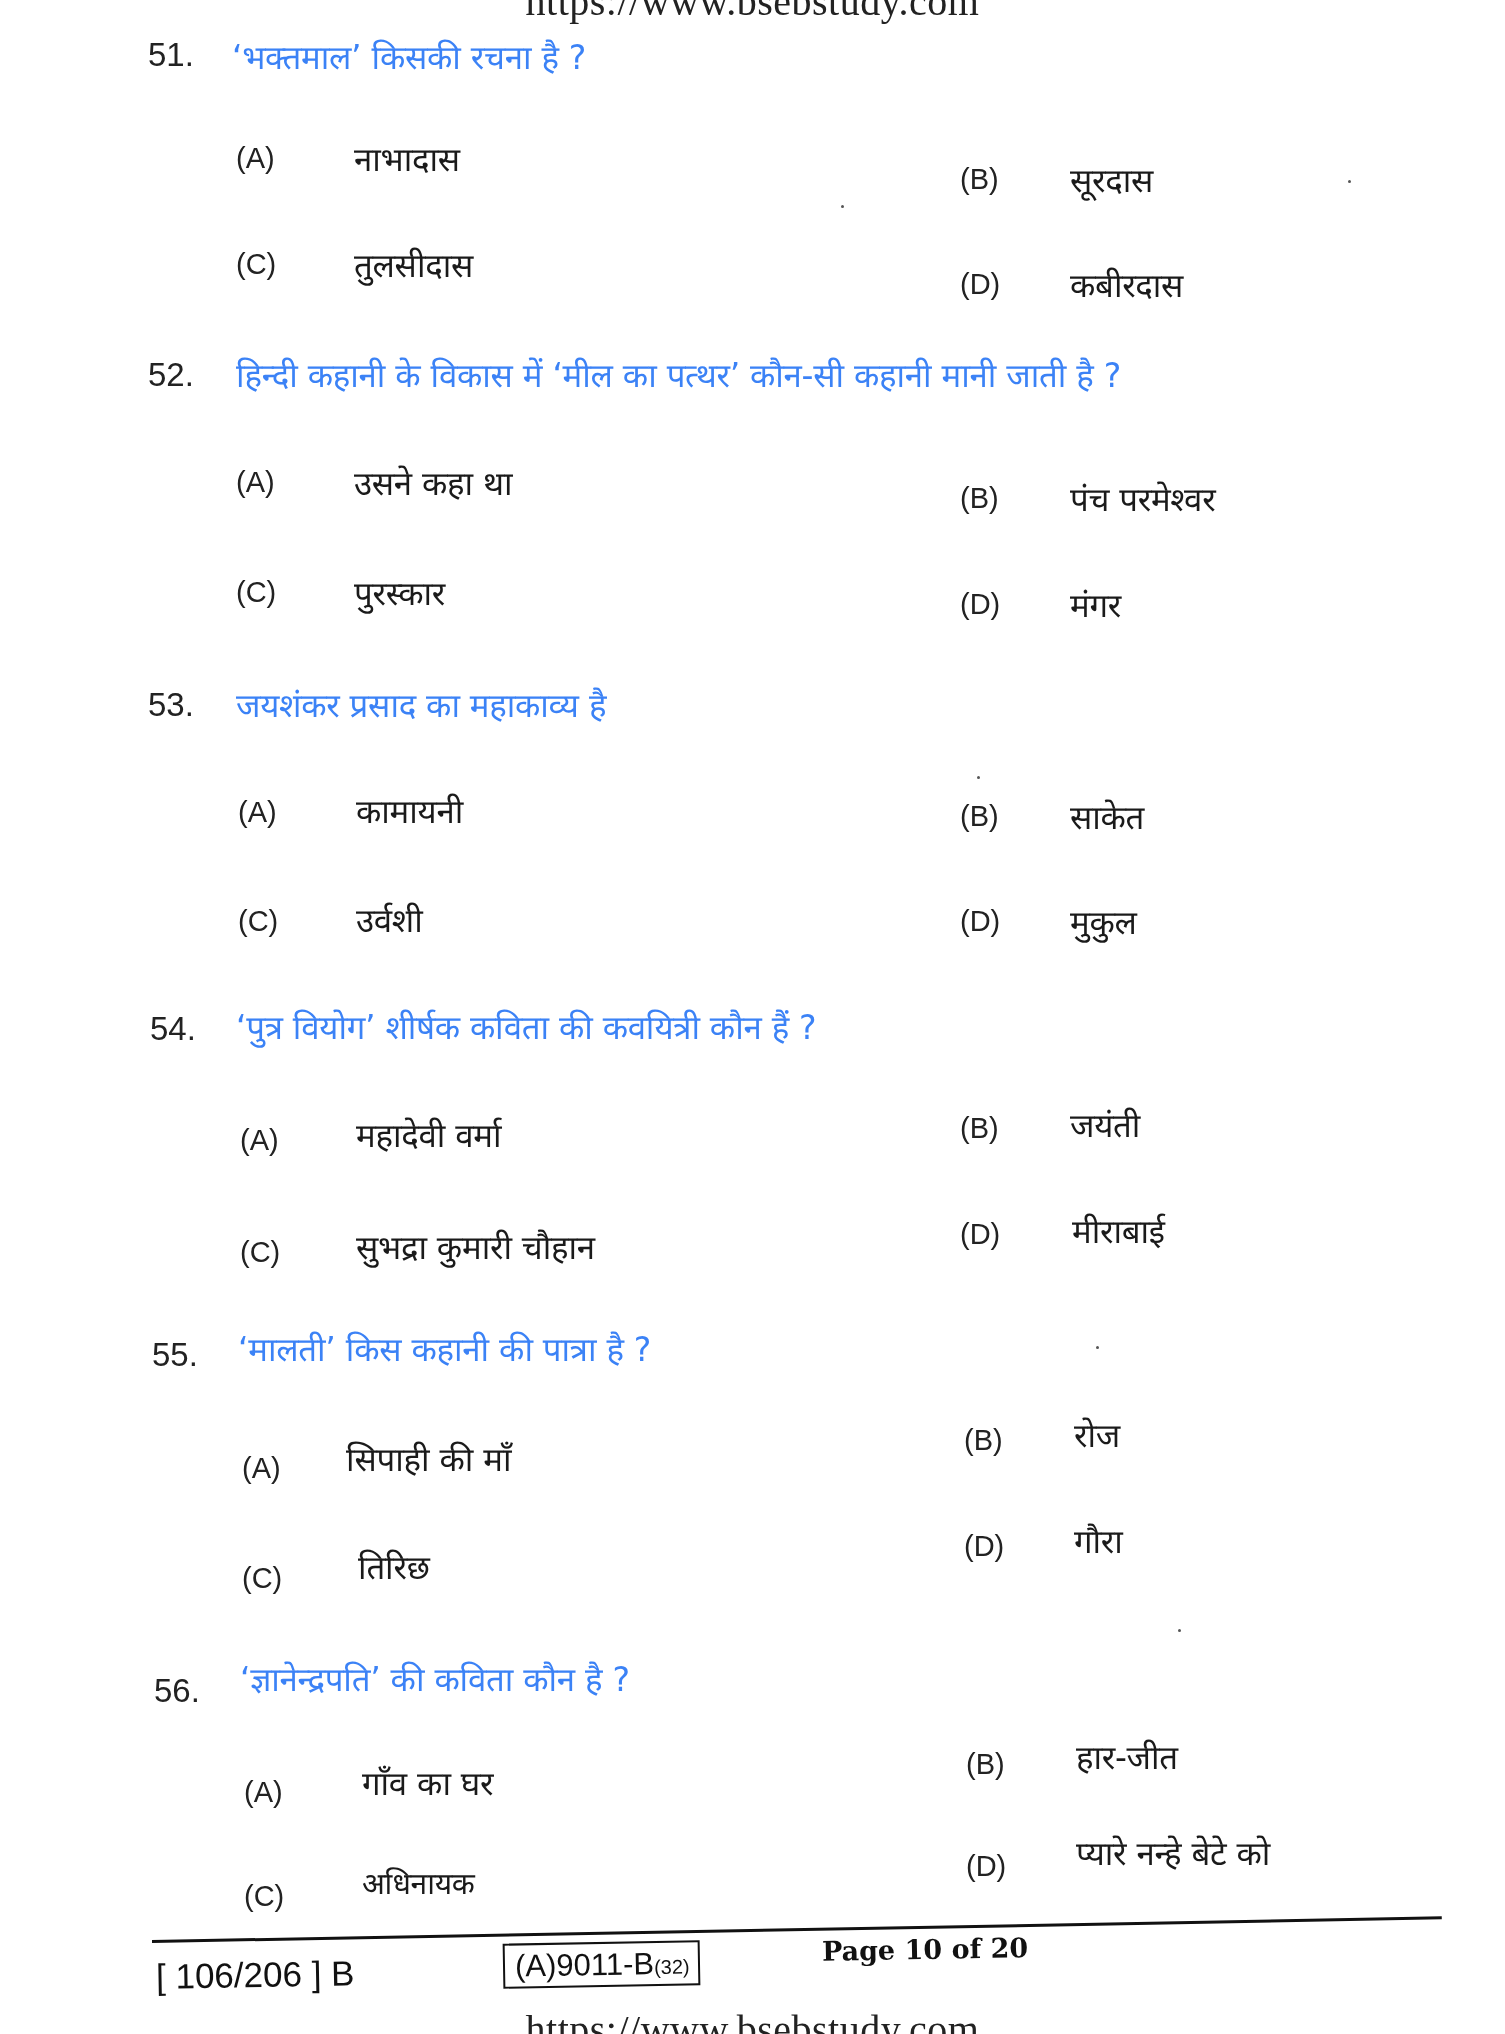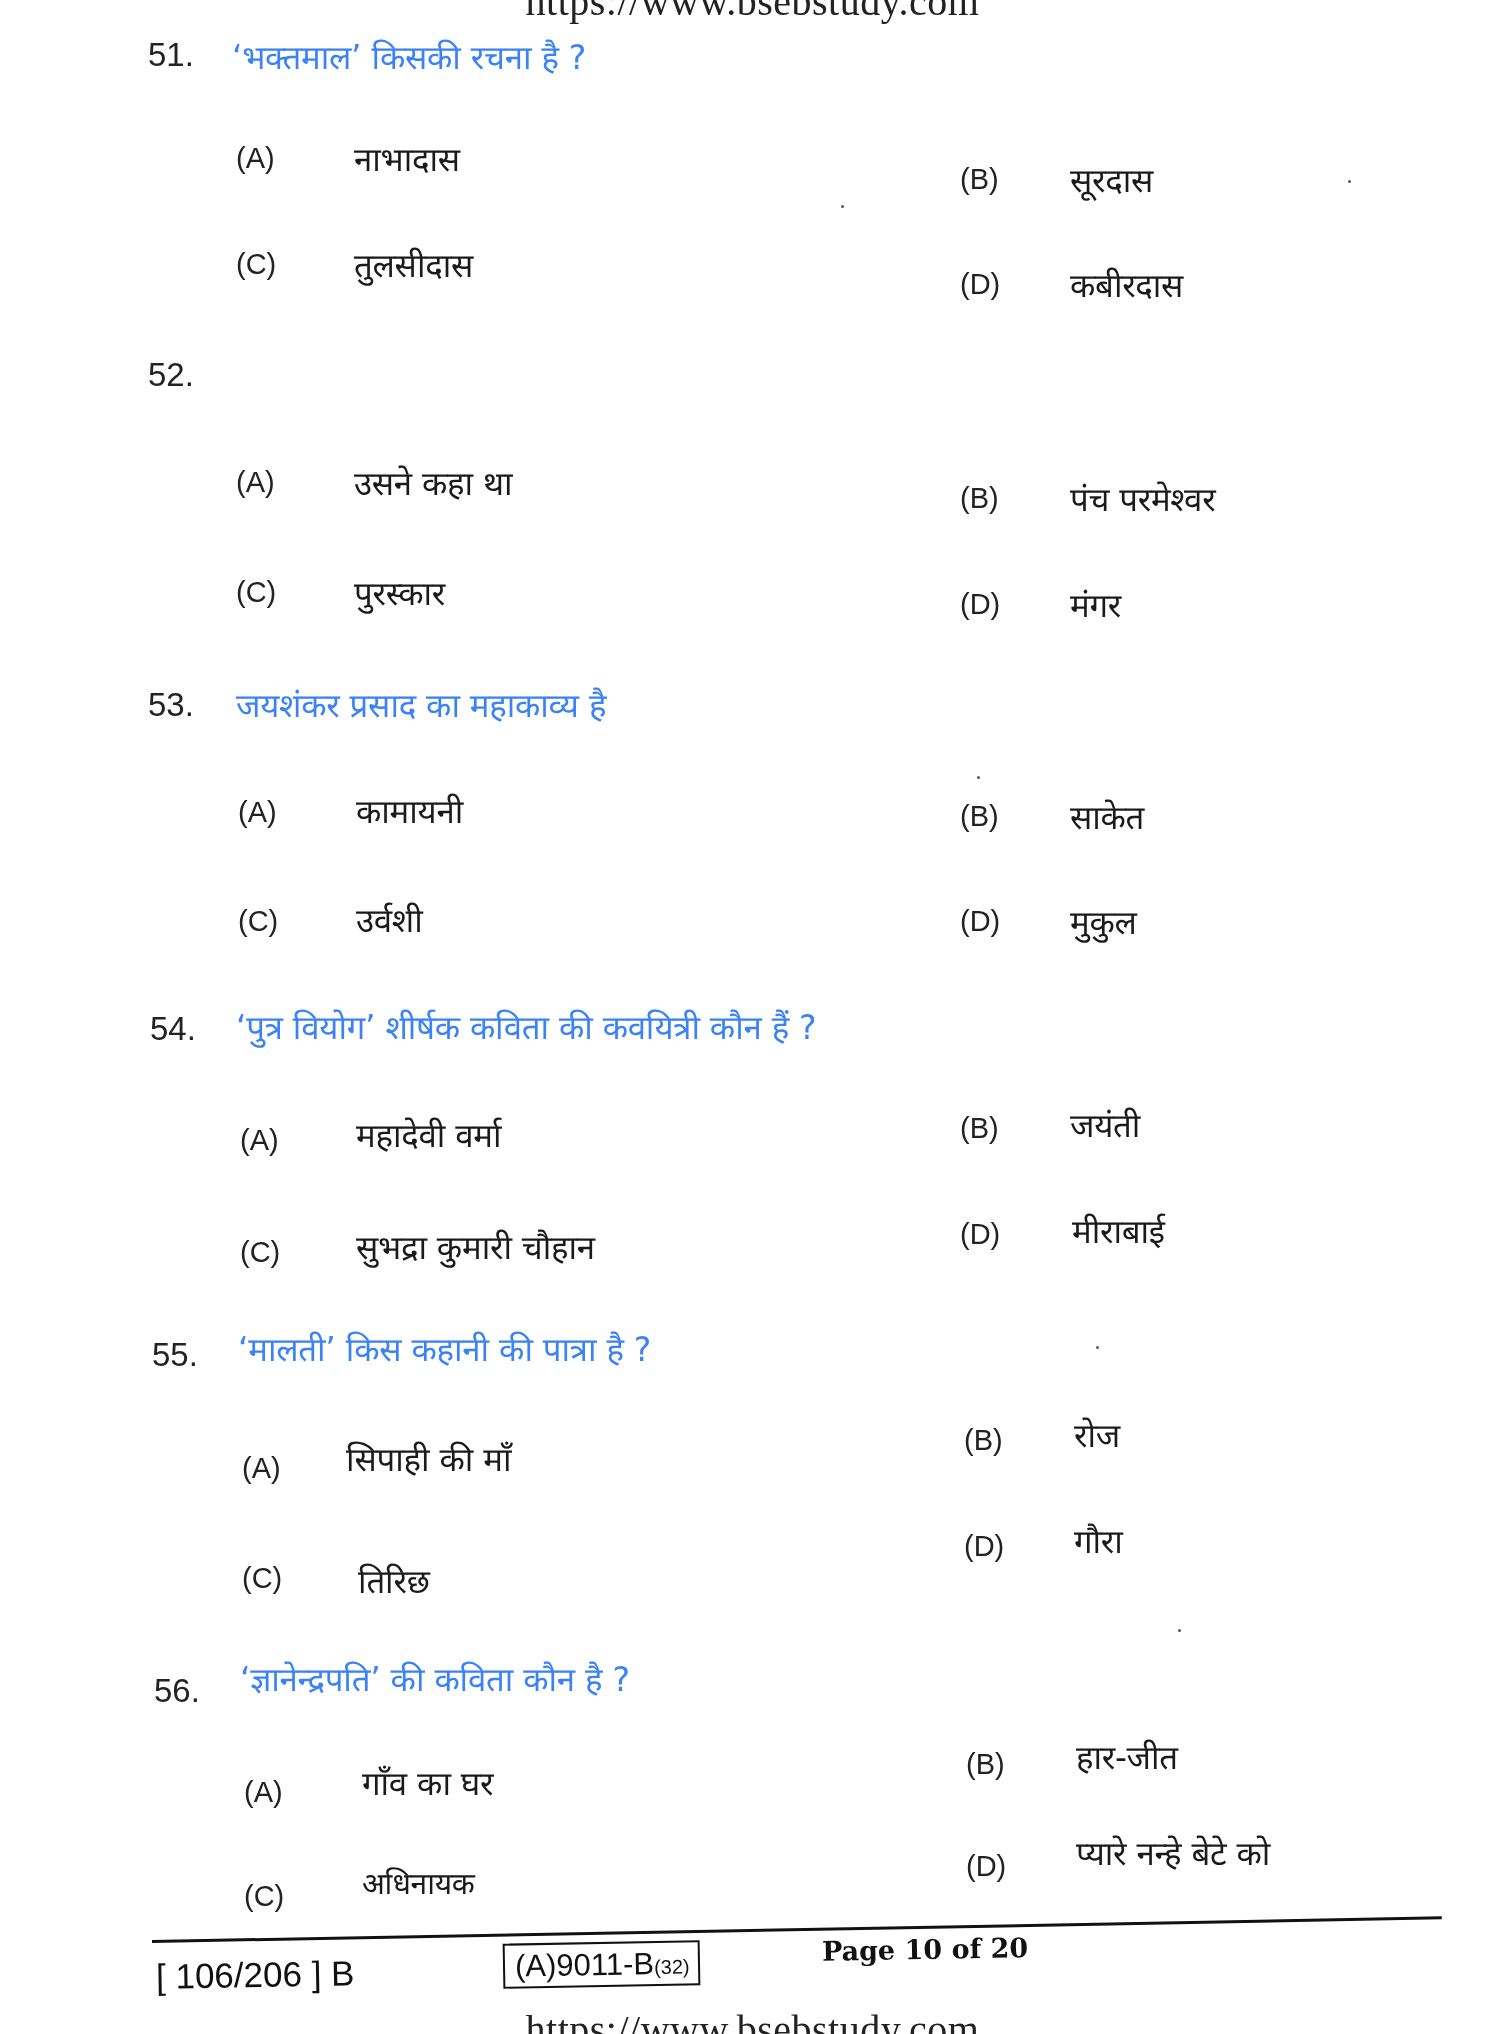--- a/index.html
+++ b/index.html
@@ -138,20 +138,21 @@
     <span class="opt-text" style="left:118px; top:-6px;">तुलसीदास</span>
   </div>
   <div class="opt" style="left:960px; top:268px;">
     <span class="opt-label">(D)</span>
     <span class="opt-text" style="left:110px; top:-6px;">कबीरदास</span>
   </div>
 </div>
 
 <div class="question" style="top:0;">
   <span class="q-num" style="left:148px; top:356px;">52.</span>
+  <span class="q-text" style="left:236px; top:352px;">हिन्दी कहानी के विकास में ‘मील का पत्थर’ कौन-सी कहानी मानी जाती है ?</span>
   <div class="opt" style="left:236px; top:466px;">
     <span class="opt-label">(A)</span>
     <span class="opt-text" style="left:118px; top:-6px;">उसने कहा था</span>
   </div>
   <div class="opt" style="left:960px; top:482px;">
     <span class="opt-label">(B)</span>
     <span class="opt-text" style="left:110px; top:-6px;">पंच परमेश्वर</span>
   </div>
   <div class="opt" style="left:236px; top:576px;">
     <span class="opt-label">(C)</span>
@@ -211,21 +212,21 @@
   <div class="opt" style="left:242px; top:1452px;">
     <span class="opt-label">(A)</span>
     <span class="opt-text" style="left:104px; top:-16px;">सिपाही की माँ</span>
   </div>
   <div class="opt" style="left:964px; top:1424px;">
     <span class="opt-label">(B)</span>
     <span class="opt-text" style="left:110px; top:-12px;">रोज</span>
   </div>
   <div class="opt" style="left:242px; top:1562px;">
     <span class="opt-label">(C)</span>
-    <span class="opt-text" style="left:116px; top:-18px;margin-top:14px;">तिरिछ</span>
+    <span class="opt-text" style="left:116px; top:-18px;">तिरिछ</span>
   </div>
   <div class="opt" style="left:964px; top:1530px;">
     <span class="opt-label">(D)</span>
     <span class="opt-text" style="left:110px; top:-12px;">गौरा</span>
   </div>
 </div>
 
 <div class="question" style="top:0;">
   <span class="q-num" style="left:154px; top:1672px;">56.</span>
   <span class="q-text" style="left:240px; top:1656px;">‘ज्ञानेन्द्रपति’ की कविता कौन है ?</span>

